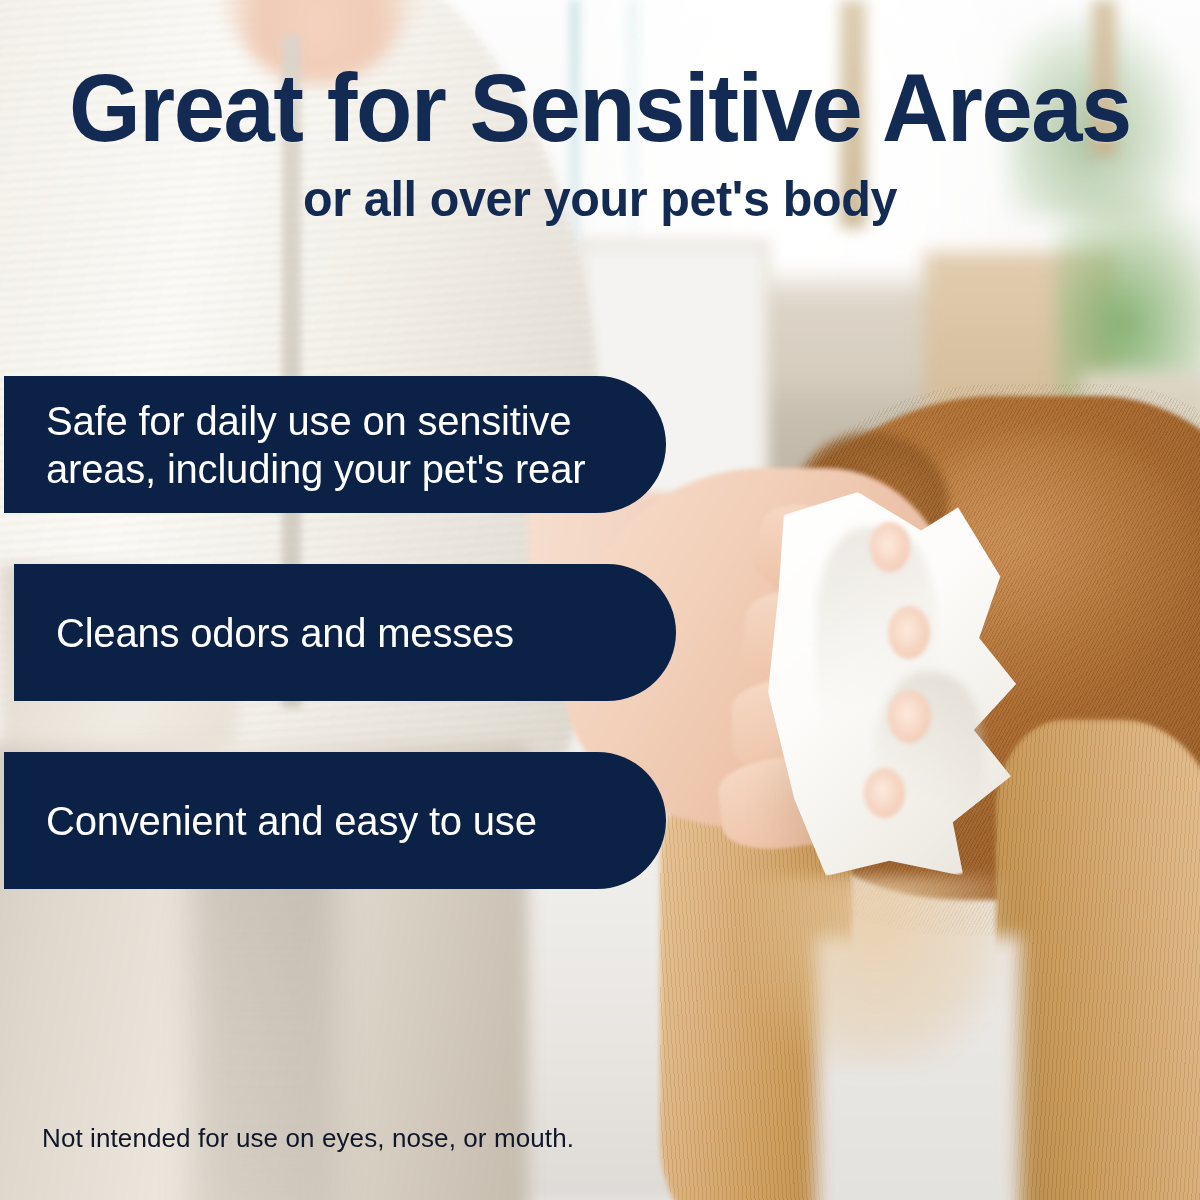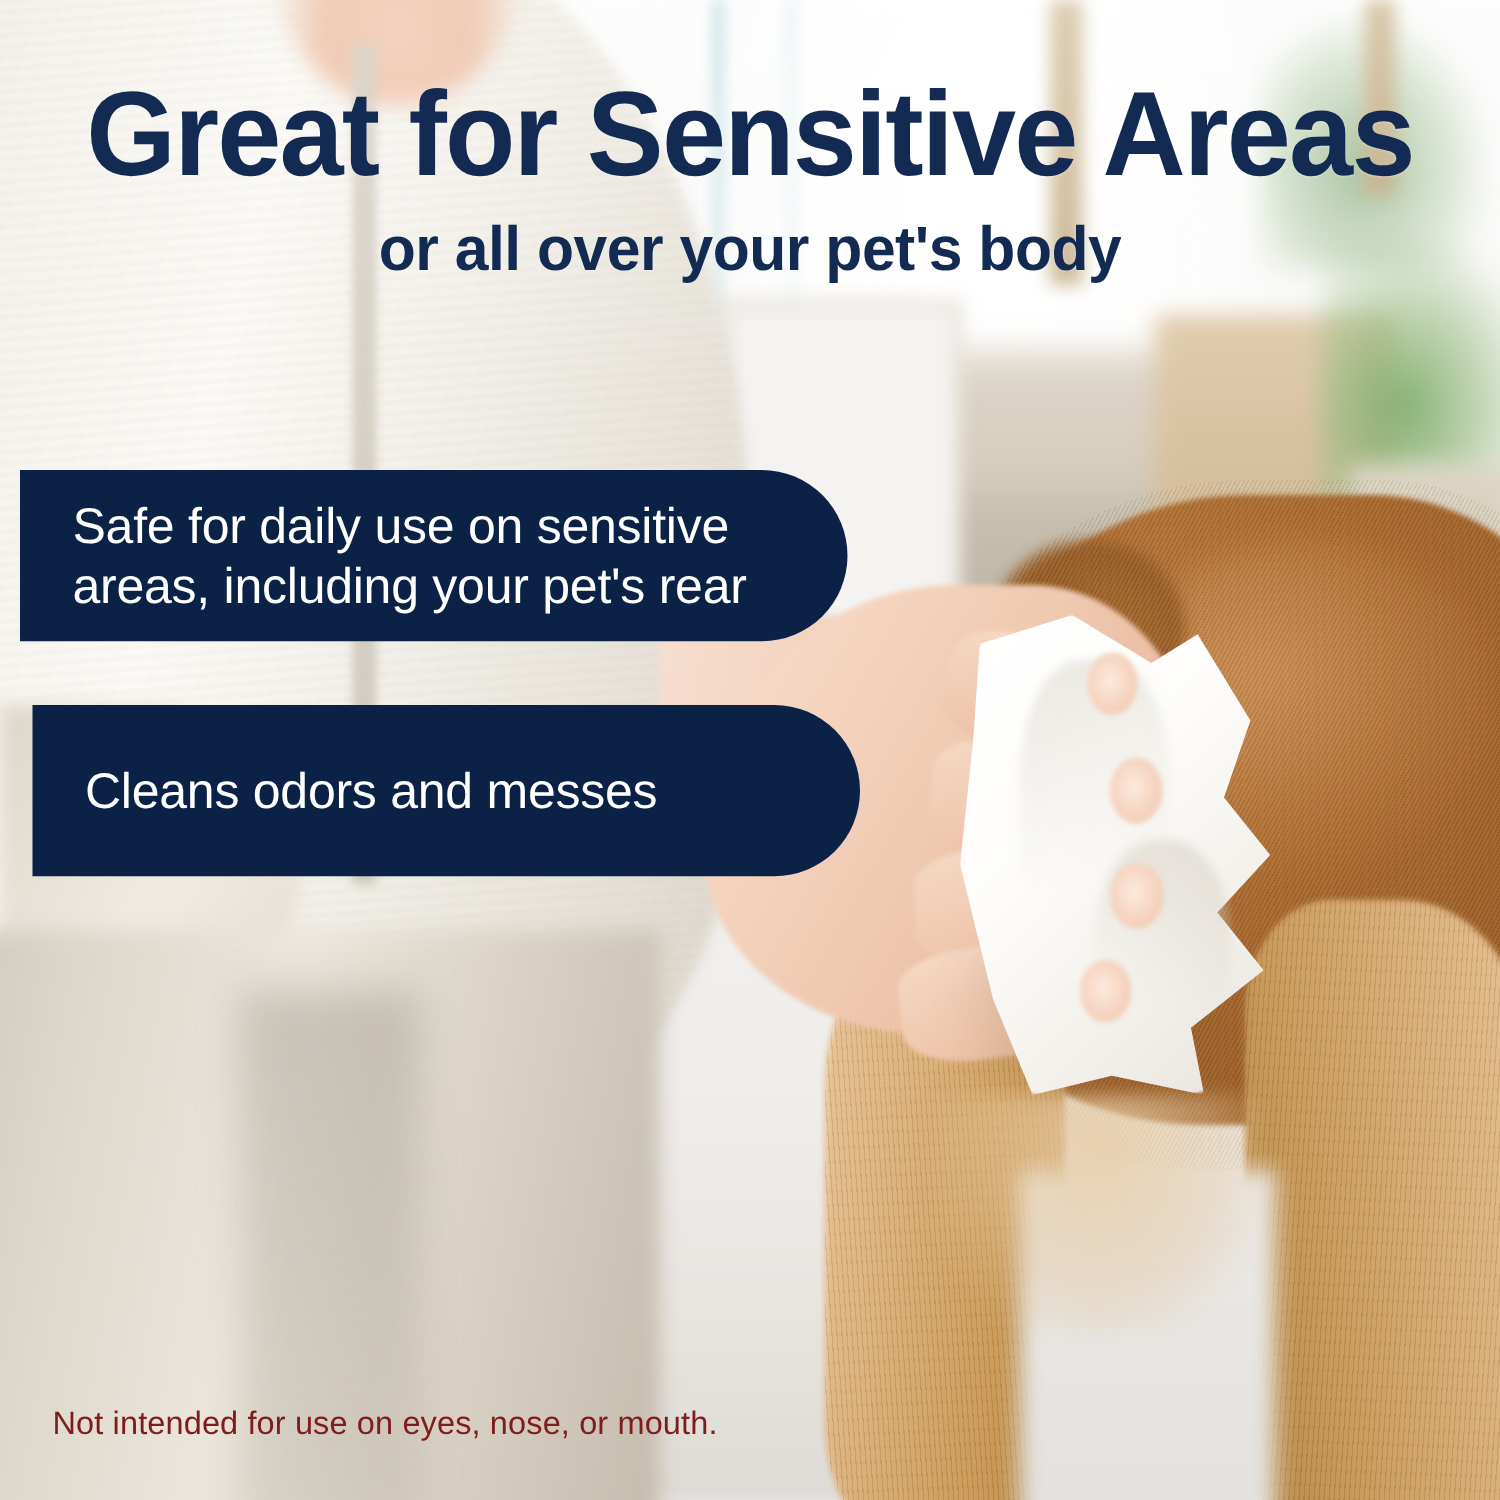--- a/index.html
+++ b/index.html
@@ -524,21 +524,21 @@
     line-height: 1.0;
     letter-spacing: -0.4px;
     color: #132b52;
     transform: scaleX(0.97);
     transform-origin: center;
     text-shadow: 0 1px 2px rgba(255,255,255,0.3);
   }
 
   .pills {
     position: absolute;
-    left: 16px;
+    left: 4px;
     top: 376px;
     width: 700px;
     z-index: 9;
   }
   .pill {
     background: #0b2145;
     color: #ffffff;
     border-radius: 0 80px 80px 0;
     display: flex;
     align-items: center;
@@ -562,21 +562,21 @@
   .footnote {
     position: absolute;
     left: 42px;
     top: 1122px;
     z-index: 9;
     font-family: "Liberation Sans", sans-serif;
     font-weight: 400;
     font-size: 26px;
     line-height: 32px;
     letter-spacing: 0.1px;
-    color: #7f1d1d;
+    color: #0f172a;
   }
 </style>
 </head>
 <body>
 
 <div id="poster">
 
   <div class="photo">
     <div class="room-base"></div>
     <div class="window-glow"></div>
@@ -644,17 +644,20 @@
   </div>
 
   <div class="pills">
     <div class="pill pill-1">
       <span class="pill-text">Safe for daily use on sensitive
 areas, including your pet's rear</span>
     </div>
     <div class="pill pill-2">
       <span class="pill-text">Cleans odors and messes</span>
     </div>
+    <div class="pill pill-3">
+      <span class="pill-text">Convenient and easy to use</span>
+    </div>
   </div>
 
   <div class="footnote">Not intended for use on eyes, nose, or mouth.</div>
 
 </div>
 
 </body></html>

